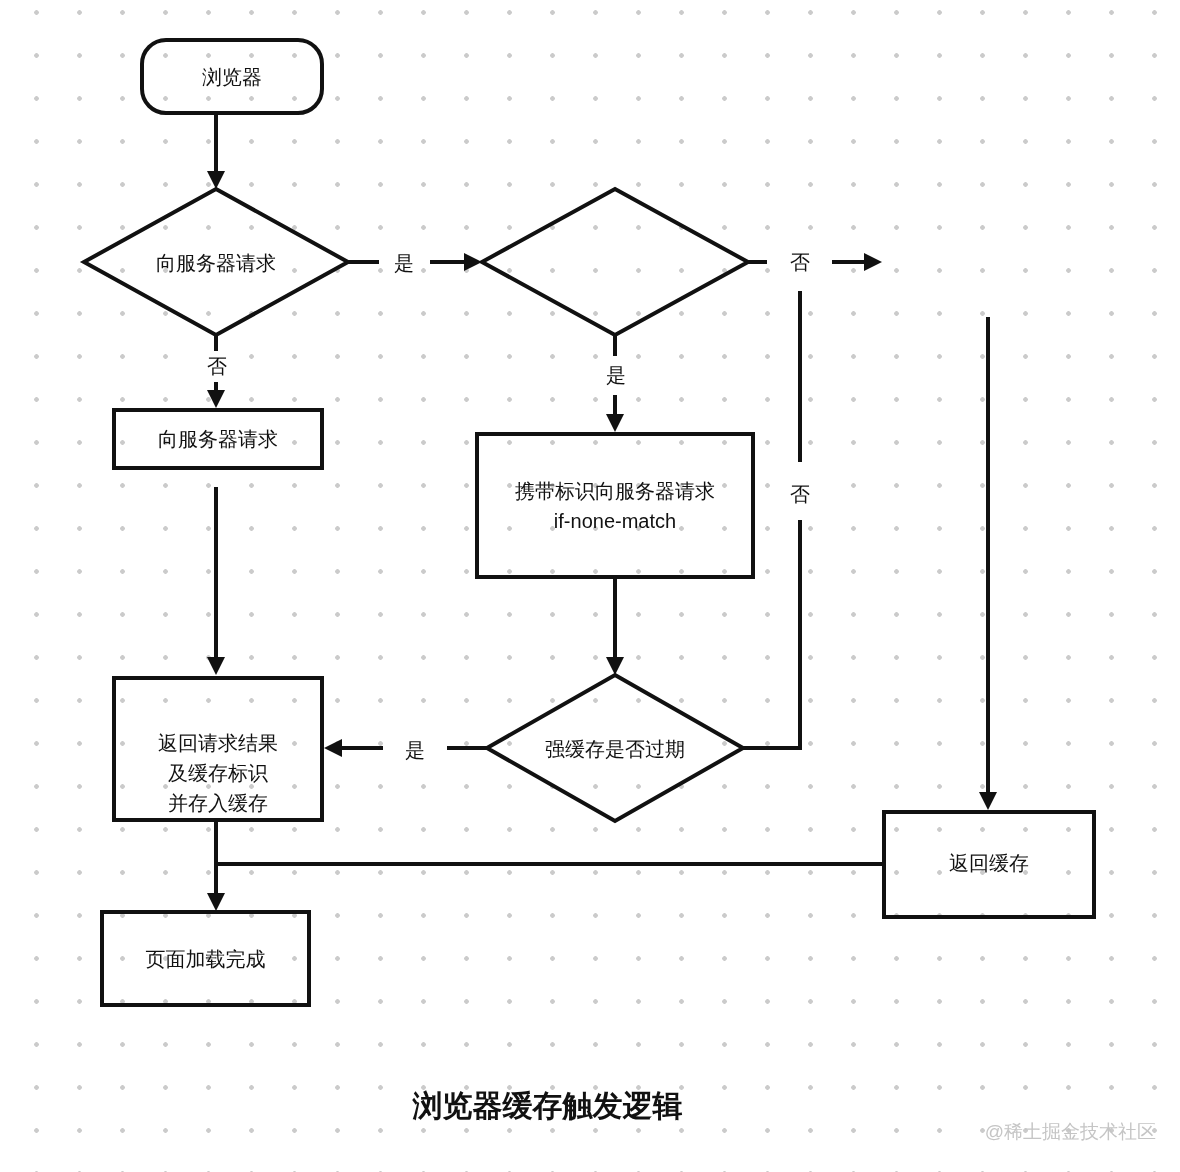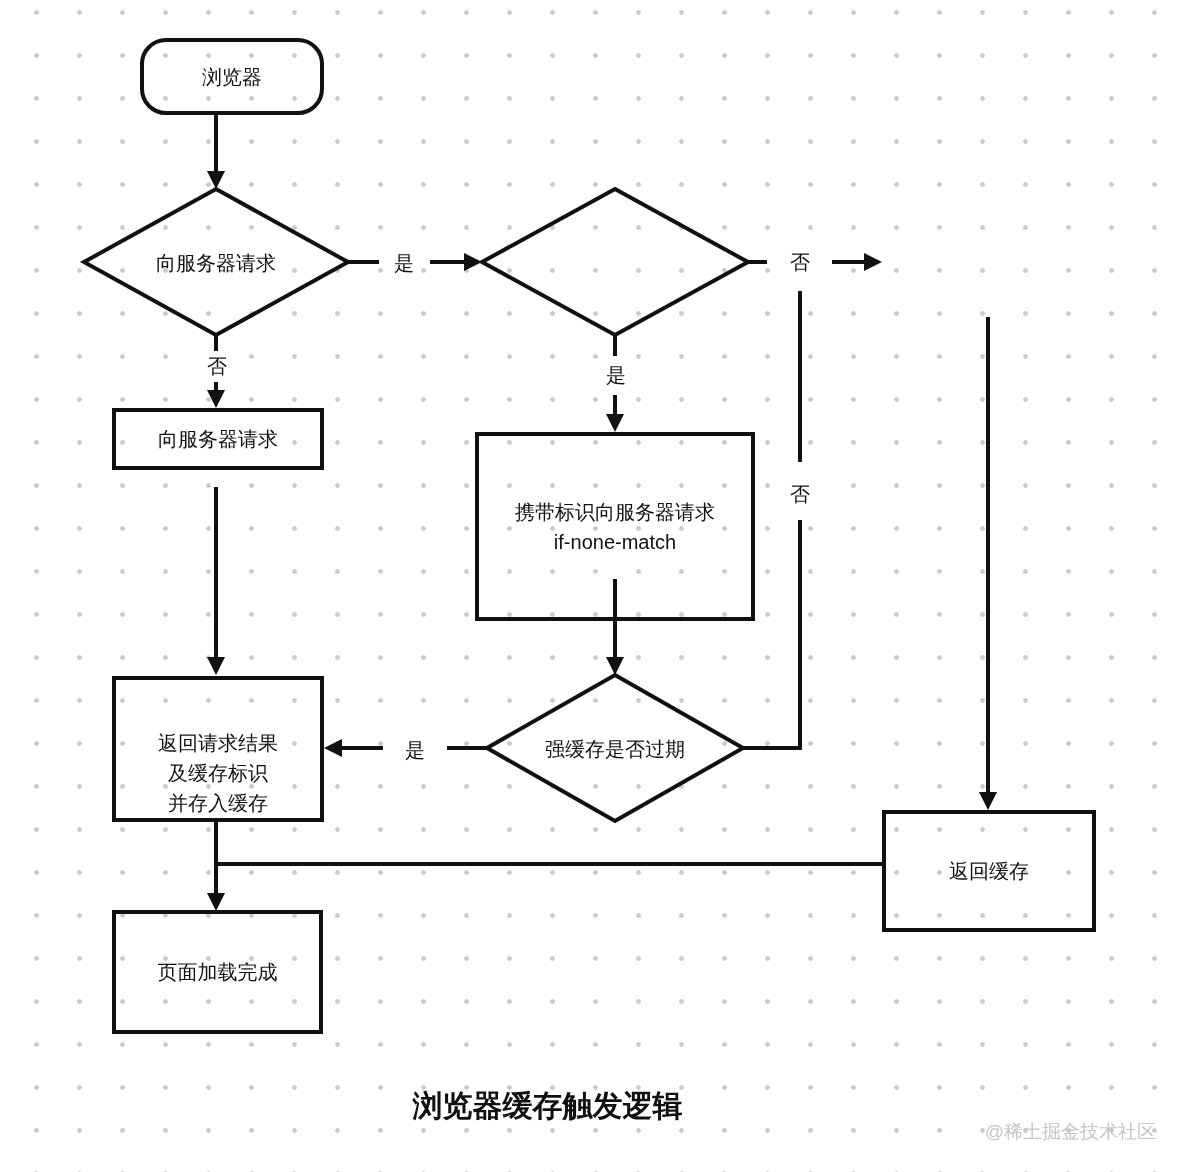--- a/index.html
+++ b/index.html
@@ -135,36 +135,36 @@
 
   <div class="node rounded" style="left:140px; top:38px; width:184px; height:77px;">
     <span class="node-label">浏览器</span>
   </div>
 
 
   <div class="node" style="left:112px; top:408px; width:212px; height:62px;font-family:Liberation Serif, serif;">
     <span class="node-label">向服务器请求</span>
   </div>
 
-  <div class="node" style="left:475px; top:432px; width:280px; height:189px;">
+  <div class="node" style="left:475px; top:432px; width:280px; height:147px;">
     <span class="node-label">携带标识向服务器请求
 if-none-match</span>
   </div>
 
   <div class="node" style="left:112px; top:676px; width:212px; height:146px;align-items:flex-end;">
     <span class="node-label">返回请求结果
 及缓存标识
 并存入缓存</span>
   </div>
 
-  <div class="node" style="left:882px; top:810px; width:214px; height:122px;">
+  <div class="node" style="left:882px; top:810px; width:214px; height:109px;font-family:Liberation Mono, monospace;">
     <span class="node-label">返回缓存</span>
   </div>
 
-  <div class="node" style="left:112px; top:910px; width:211px; height:124px;">
+  <div class="node" style="left:100px; top:910px; width:211px; height:97px;">
     <span class="node-label">页面加载完成</span>
   </div>
 
   <div class="float-label" style="left:216px; top:263px;">向服务器请求</div>
   <div class="float-label" style="left:615px; top:749px;">强缓存是否过期</div>
 
   <div class="edge-label" style="left:404px; top:263px;">是</div>
   <div class="edge-label" style="left:217px; top:366px;">否</div>
   <div class="edge-label" style="left:800px; top:262px;">否</div>
   <div class="edge-label" style="left:616px; top:375px;">是</div>

